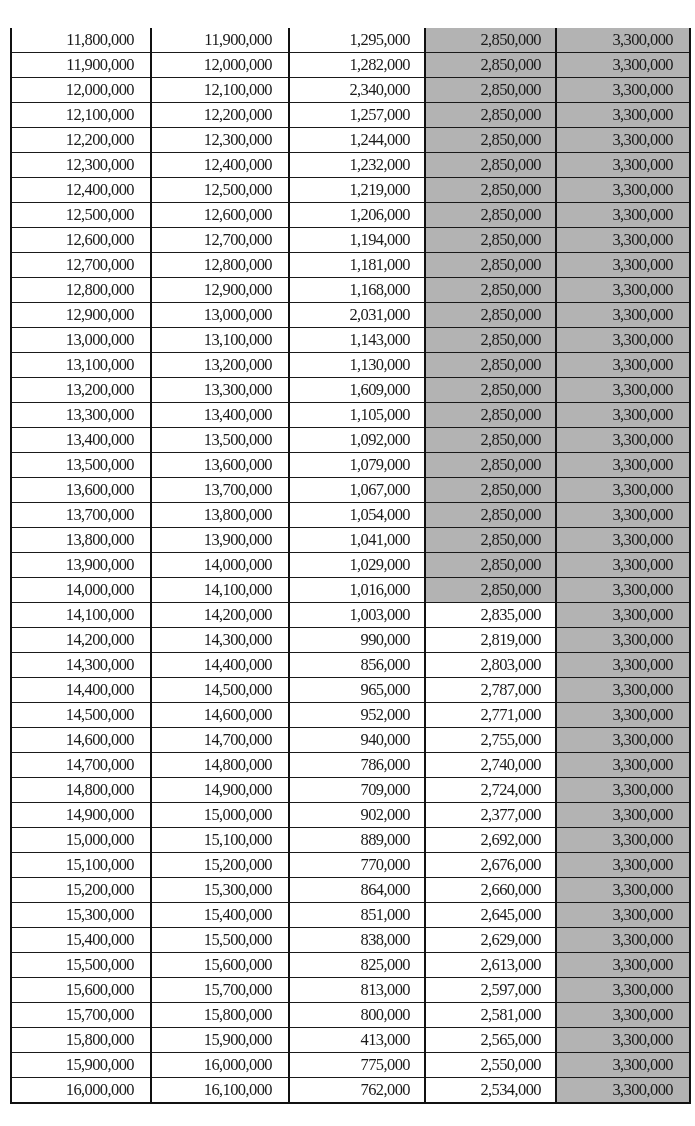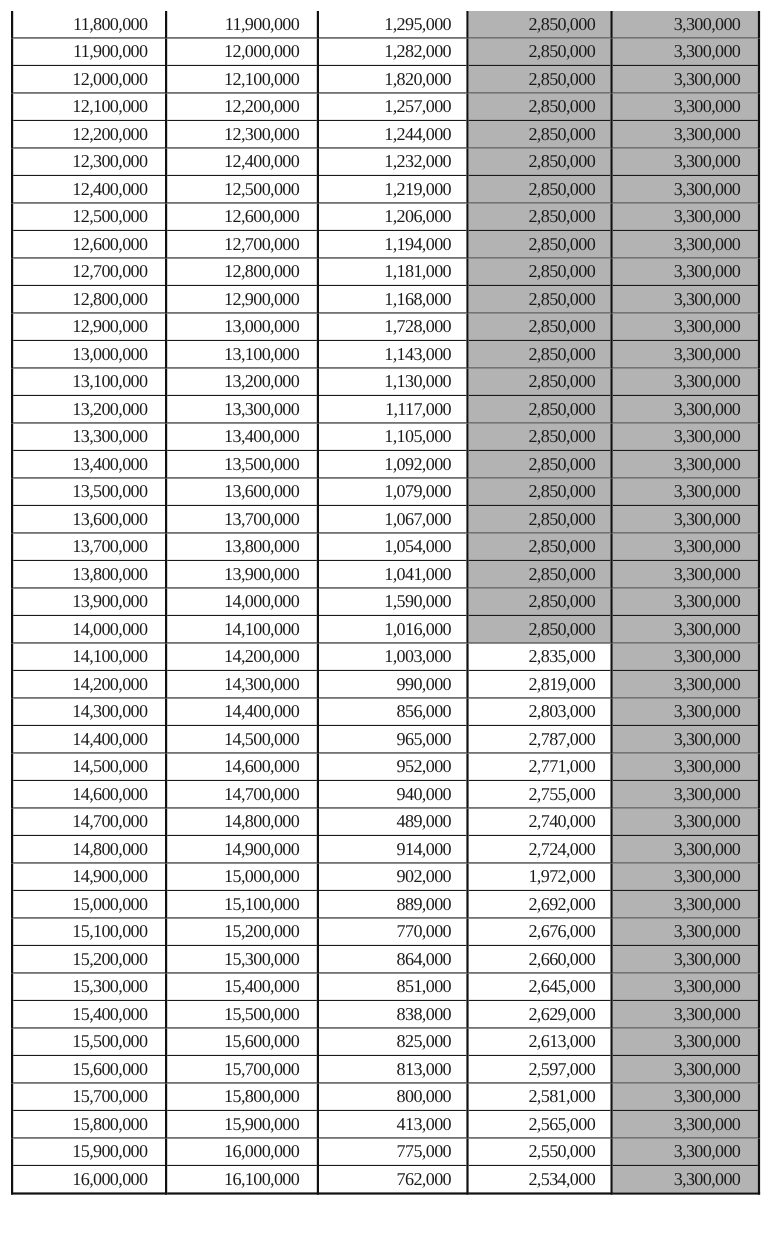--- a/index.html
+++ b/index.html
@@ -11,21 +11,21 @@
       width: 695px;
       height: 1126px;
       position: relative;
       overflow: hidden;
       font-family: "Liberation Serif", "DejaVu Serif", serif;
       color: #1a1a1a;
     }
     .table-wrap {
       position: absolute;
       left: 10px;
-      top: 10px;
+      top: 28px;
       width: 679px;
     }
     table {
       border-collapse: collapse;
       width: 679px;
       table-layout: fixed;
     }
     col.c1 { width: 140px; }
     col.c2 { width: 138px; }
     col.c3 { width: 136px; }
@@ -83,21 +83,21 @@
         <tr>
           <td class="c1">11,900,000</td>
           <td class="c2">12,000,000</td>
           <td class="c3">1,282,000</td>
           <td class="c4 shaded" style="background: rgb(179, 179, 179);">2,850,000</td>
           <td class="c5 shaded" style="background: rgb(179, 179, 179);">3,300,000</td>
         </tr>
         <tr>
           <td class="c1">12,000,000</td>
           <td class="c2">12,100,000</td>
-          <td class="c3">1,820,000</td>
+          <td class="c3">2,340,000</td>
           <td class="c4 shaded" style="background: rgb(179, 179, 179);">2,850,000</td>
           <td class="c5 shaded" style="background: rgb(179, 179, 179);">3,300,000</td>
         </tr>
         <tr>
           <td class="c1">12,100,000</td>
           <td class="c2">12,200,000</td>
           <td class="c3">1,257,000</td>
           <td class="c4 shaded" style="background: rgb(179, 179, 179);">2,850,000</td>
           <td class="c5 shaded" style="background: rgb(179, 179, 179);">3,300,000</td>
         </tr>
@@ -146,42 +146,42 @@
         <tr>
           <td class="c1">12,800,000</td>
           <td class="c2">12,900,000</td>
           <td class="c3">1,168,000</td>
           <td class="c4 shaded" style="background: rgb(179, 179, 179);">2,850,000</td>
           <td class="c5 shaded" style="background: rgb(179, 179, 179);">3,300,000</td>
         </tr>
         <tr>
           <td class="c1">12,900,000</td>
           <td class="c2">13,000,000</td>
-          <td class="c3">1,728,000</td>
+          <td class="c3">2,031,000</td>
           <td class="c4 shaded" style="background: rgb(179, 179, 179);">2,850,000</td>
           <td class="c5 shaded" style="background: rgb(179, 179, 179);">3,300,000</td>
         </tr>
         <tr>
           <td class="c1">13,000,000</td>
           <td class="c2">13,100,000</td>
           <td class="c3">1,143,000</td>
           <td class="c4 shaded" style="background: rgb(179, 179, 179);">2,850,000</td>
           <td class="c5 shaded" style="background: rgb(179, 179, 179);">3,300,000</td>
         </tr>
         <tr>
           <td class="c1">13,100,000</td>
           <td class="c2">13,200,000</td>
           <td class="c3">1,130,000</td>
           <td class="c4 shaded" style="background: rgb(179, 179, 179);">2,850,000</td>
           <td class="c5 shaded" style="background: rgb(179, 179, 179);">3,300,000</td>
         </tr>
         <tr>
           <td class="c1">13,200,000</td>
           <td class="c2">13,300,000</td>
-          <td class="c3">1,117,000</td>
+          <td class="c3">1,609,000</td>
           <td class="c4 shaded" style="background: rgb(179, 179, 179);">2,850,000</td>
           <td class="c5 shaded" style="background: rgb(179, 179, 179);">3,300,000</td>
         </tr>
         <tr>
           <td class="c1">13,300,000</td>
           <td class="c2">13,400,000</td>
           <td class="c3">1,105,000</td>
           <td class="c4 shaded" style="background: rgb(179, 179, 179);">2,850,000</td>
           <td class="c5 shaded" style="background: rgb(179, 179, 179);">3,300,000</td>
         </tr>
@@ -216,21 +216,21 @@
         <tr>
           <td class="c1">13,800,000</td>
           <td class="c2">13,900,000</td>
           <td class="c3">1,041,000</td>
           <td class="c4 shaded" style="background: rgb(179, 179, 179);">2,850,000</td>
           <td class="c5 shaded" style="background: rgb(179, 179, 179);">3,300,000</td>
         </tr>
         <tr>
           <td class="c1">13,900,000</td>
           <td class="c2">14,000,000</td>
-          <td class="c3">1,590,000</td>
+          <td class="c3">1,029,000</td>
           <td class="c4 shaded" style="background: rgb(179, 179, 179);">2,850,000</td>
           <td class="c5 shaded" style="background: rgb(179, 179, 179);">3,300,000</td>
         </tr>
         <tr>
           <td class="c1">14,000,000</td>
           <td class="c2">14,100,000</td>
           <td class="c3">1,016,000</td>
           <td class="c4 shaded" style="background: rgb(179, 179, 179);">2,850,000</td>
           <td class="c5 shaded" style="background: rgb(179, 179, 179);">3,300,000</td>
         </tr>
@@ -272,36 +272,36 @@
         <tr>
           <td class="c1">14,600,000</td>
           <td class="c2">14,700,000</td>
           <td class="c3">940,000</td>
           <td class="c4">2,755,000</td>
           <td class="c5 shaded" style="background: rgb(179, 179, 179);">3,300,000</td>
         </tr>
         <tr>
           <td class="c1">14,700,000</td>
           <td class="c2">14,800,000</td>
-          <td class="c3">489,000</td>
+          <td class="c3">786,000</td>
           <td class="c4">2,740,000</td>
           <td class="c5 shaded" style="background: rgb(179, 179, 179);">3,300,000</td>
         </tr>
         <tr>
           <td class="c1">14,800,000</td>
           <td class="c2">14,900,000</td>
-          <td class="c3">914,000</td>
+          <td class="c3">709,000</td>
           <td class="c4">2,724,000</td>
           <td class="c5 shaded" style="background: rgb(179, 179, 179);">3,300,000</td>
         </tr>
         <tr>
           <td class="c1">14,900,000</td>
           <td class="c2">15,000,000</td>
           <td class="c3">902,000</td>
-          <td class="c4">1,972,000</td>
+          <td class="c4">2,377,000</td>
           <td class="c5 shaded" style="background: rgb(179, 179, 179);">3,300,000</td>
         </tr>
         <tr>
           <td class="c1">15,000,000</td>
           <td class="c2">15,100,000</td>
           <td class="c3">889,000</td>
           <td class="c4">2,692,000</td>
           <td class="c5 shaded" style="background: rgb(179, 179, 179);">3,300,000</td>
         </tr>
         <tr>

